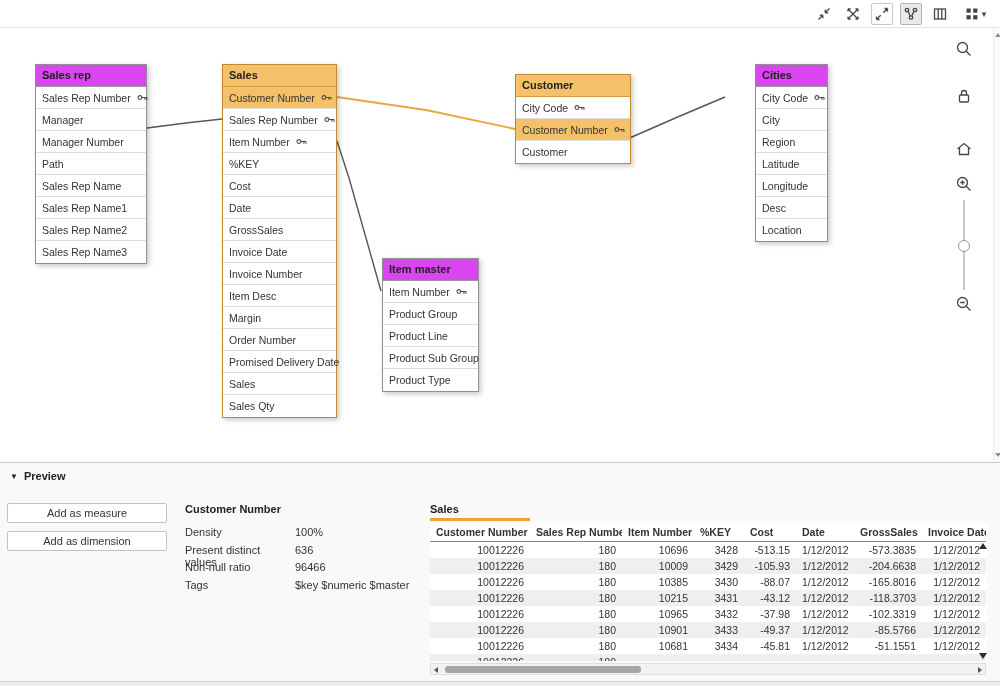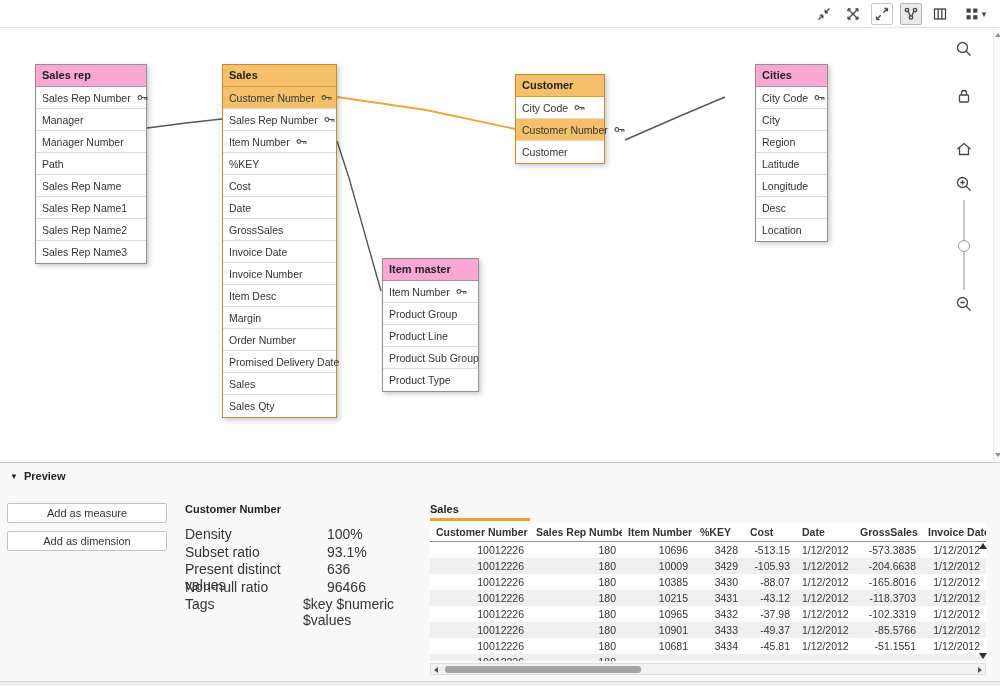--- a/index.html
+++ b/index.html
@@ -16,21 +16,21 @@
   .tb-btn.active { background:#e9e9e9; border-color:#b3b3b3; }
   .tb-menu { width:34px; gap:2px; }
 
   
   .canvas { position:absolute; top:28px; left:0; width:993px; height:434px; background:#fff; overflow:hidden; }
   #connector-svg { position:absolute; left:0; top:0; width:993px; height:434px; }
 
   .dm-table { position:absolute; background:#fff; border:1px solid #8f8f8f;
     box-shadow:2px 2px 5px rgba(0,0,0,.22); font-size:10.5px; z-index:2; }
   .dm-header { font-weight:bold; font-size:11px; padding:0 6px; height:22px; line-height:21px;
-    border-bottom:1px solid #9a9a9a; background:#f9a8d4; color:#222; white-space:nowrap; }
+    border-bottom:1px solid #9a9a9a; background:#d946ef; color:#222; white-space:nowrap; }
   .dm-table.hl { border-color:#c08a35; }
   .dm-table.hl .dm-header { background:#f5c06a; border-bottom-color:#d49a3f; }
   .dm-field { display:flex; align-items:center; padding:0 6px; height:22px;
     border-bottom:1px solid #dcdcdc; color:#333; white-space:nowrap; background:#fff; }
   .dm-field:last-child { border-bottom:none; }
   .dm-field.hl-field { background:#f5c06a; }
   .key-icon { margin-left:6px; display:inline-flex; align-items:center; }
 
   
   .st-icon { position:absolute; right:20px; width:18px; height:18px; background:none; border:none;
@@ -56,21 +56,21 @@
     font-weight:bold; color:#222; cursor:pointer; }
   .tri { font-size:8px; color:#222; }
   .preview-body { position:relative; height:193px; }
   .btn-col { position:absolute; left:7px; top:14px; width:160px; }
   .pv-btn { display:block; width:160px; height:20px; margin-bottom:8px; background:#fff;
     border:1px solid #c2c2c2; border-radius:2px; font-family:"Liberation Sans",sans-serif;
     font-size:11px; color:#333; cursor:pointer; }
   .details { position:absolute; left:185px; top:14px; width:230px; }
   .details-title { font-weight:bold; font-size:11px; color:#222; }
   .details-rows { margin-top:11px; }
-  .detail-row { display:flex; height:17.5px; font-size:14px; align-items:flex-start;gap:32px; }
+  .detail-row { display:flex; height:17.5px; font-size:11px; align-items:flex-start; }
   .detail-label { width:110px; color:#333; }
   .detail-value { color:#333; }
 
   .ptable { position:absolute; left:430px; top:14px; width:557px; }
   .ptable-title { font-weight:bold; font-size:11px; color:#222; height:13px; }
   .ptable-underline { width:100px; height:3px; margin-top:2px; }
   .ptable-scroll { margin-top:2px; overflow:hidden; height:138px; background:#fff; position:relative; }
   .ptable-scroll table { border-collapse:collapse; table-layout:fixed; width:556px; font-size:10.5px; }
   .ptable-scroll th { font-weight:bold; text-align:left; padding:3px 6px; line-height:12px;
     border-bottom:1px solid #8a8a8a; white-space:nowrap; overflow:hidden; background:#fff; }
@@ -301,21 +301,21 @@
       <div class="dm-field">
         <span>Product Line</span>
       </div>
       <div class="dm-field">
         <span>Product Sub Group</span>
       </div>
       <div class="dm-field">
         <span>Product Type</span>
       </div>
     </div>
-    <div class="dm-table hl" style="left: 515px; top: 46px; width: 90px;">
+    <div class="dm-table hl" style="left: 515px; top: 46px; width: 116px;">
       <div class="dm-header">Customer</div>
       <div class="dm-field">
         <span>City Code</span>
         <span class="key-icon">
           <svg width="11" height="11" viewBox="0 0 12 12" fill="none" stroke="#4a4a4a" stroke-width="1.2">
             <circle cx="3.2" cy="6" r="2.1"></circle>
             <path d="M5.4 6 H11 M8.6 6 V8.4 M10.9 6 V8.4"></path>
           </svg>
         </span>
       </div>
@@ -379,36 +379,32 @@
         <button class="pv-btn">Add as measure</button>
         <button class="pv-btn">Add as dimension</button>
       </div>
 
     <div class="details">
       <div class="details-title">Customer Number</div>
       <div class="details-rows">
           <div class="detail-row">
             <span class="detail-label">Density</span>
             <span class="detail-value">100%</span>
-          </div>
-          <div class="detail-row">
-            <span class="detail-label">Subset ratio</span>
-            <span class="detail-value">93.1%</span>
           </div>
           <div class="detail-row">
             <span class="detail-label">Present distinct values</span>
             <span class="detail-value">636</span>
           </div>
           <div class="detail-row">
             <span class="detail-label">Non-null ratio</span>
             <span class="detail-value">96466</span>
           </div>
           <div class="detail-row">
             <span class="detail-label">Tags</span>
-            <span class="detail-value">$key $numeric $values</span>
+            <span class="detail-value">$key $numeric $master</span>
           </div>
         </div>
     </div>
 
     <div class="ptable">
       <div class="ptable-title">Sales</div>
       <div class="ptable-underline" style="background: rgb(239, 159, 51);"></div>
       <div class="ptable-scroll">
         <table>
             <colgroup>

